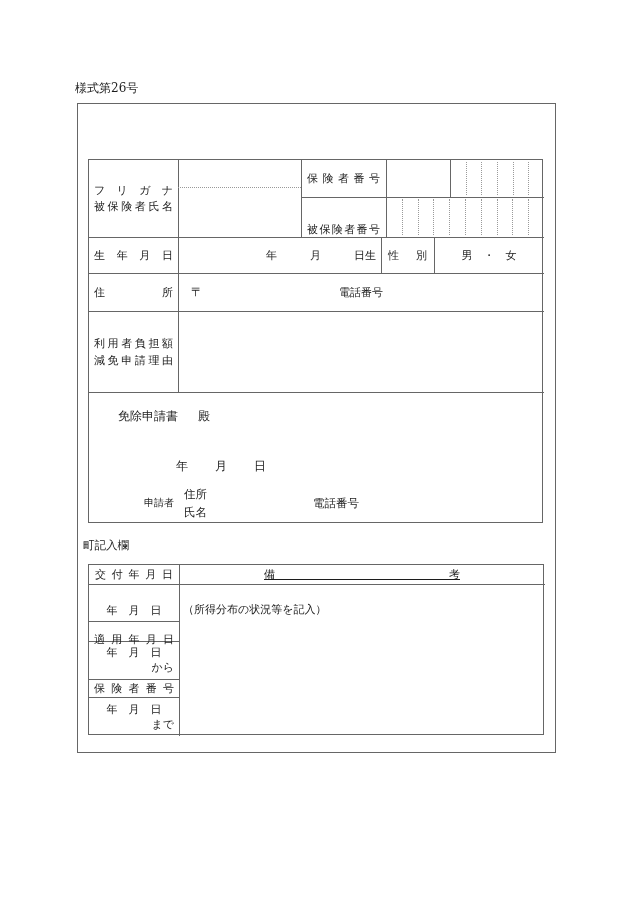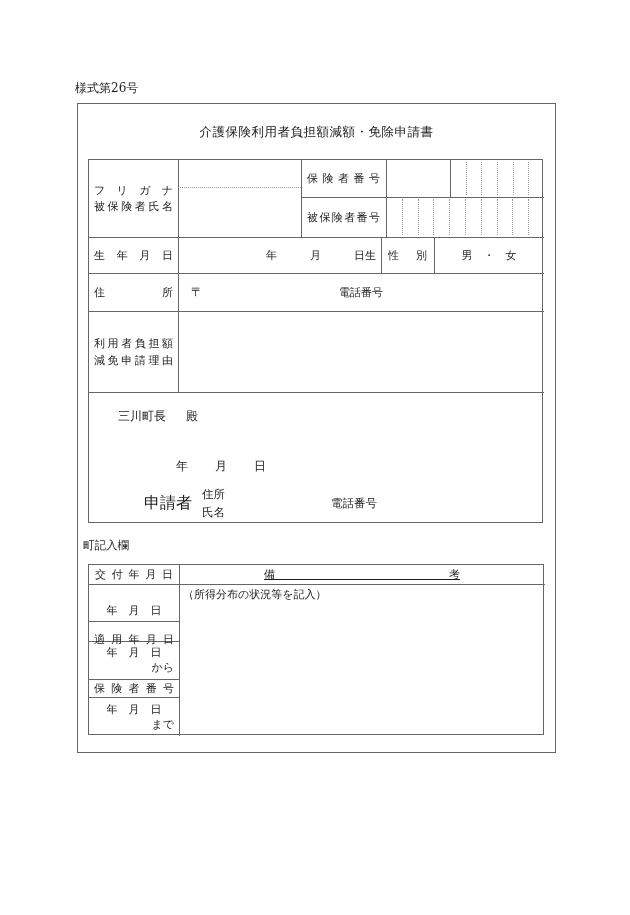--- a/index.html
+++ b/index.html
@@ -21,21 +21,20 @@
 </style>
 </head>
 <body>
 
 <div class="page">
 
   <div class="abs t12" style="left:75px;top:80px;line-height:16px;">様式第26号</div>
 
   <div class="box" style="left:77px;top:103px;width:479px;height:650px;"></div>
 
-  <div class="abs" style="left:77px;top:124px;width:479px;text-align:center;font-size:12.5px;line-height:16px;letter-spacing:0.5px;">介護保険利用者負担額減額・免除申請書</div>
 
   <div class="box" style="left:88px;top:159px;width:455px;height:364px;">
 
     <div class="vl" style="left:89px;top:0;height:232px;"></div>
     <div class="vl" style="left:212px;top:0;height:77px;"></div>
     <div class="vl" style="left:297px;top:0;height:77px;"></div>
     <div class="vl" style="left:361px;top:0;height:37px;"></div>
     <div class="vl" style="left:292px;top:77px;height:36px;"></div>
     <div class="vl" style="left:345px;top:77px;height:36px;"></div>
     <div class="hl" style="left:212px;top:37px;width:243px;"></div>
@@ -57,21 +56,21 @@
     </div>
     <div class="cell" style="left:297px;top:0;width:64px;height:37px;"></div>
     <div class="cell" style="left:361px;top:0;width:94px;height:37px;">
         <div class="vdot" style="left: 16.6667%;"></div>
         <div class="vdot" style="left: 33.3333%;"></div>
         <div class="vdot" style="left: 50%;"></div>
         <div class="vdot" style="left: 66.6667%;"></div>
         <div class="vdot" style="left: 83.3333%;"></div>
       </div>
 
-    <div class="cell" style="left:212px;top:37px;width:85px;height:40px;">
+    <div class="cell" style="left:212px;top:37px;width:85px;height:40px;align-items:flex-end;">
       <span class="just" style="padding:0 6px;">被保険者番号</span>
     </div>
     <div class="cell" style="left:297px;top:37px;width:158px;height:40px;">
         <div class="vdot" style="left: 10%;"></div>
         <div class="vdot" style="left: 20%;"></div>
         <div class="vdot" style="left: 30%;"></div>
         <div class="vdot" style="left: 40%;"></div>
         <div class="vdot" style="left: 50%;"></div>
         <div class="vdot" style="left: 60%;"></div>
         <div class="vdot" style="left: 70%;"></div>
@@ -101,25 +100,25 @@
     </div>
 
     <div class="cell col" style="left:0;top:151px;width:89px;height:81px;line-height:17px;">
       <span class="just" style="padding:0 5px;">利用者負担額</span>
       <span class="just" style="padding:0 5px;">減免申請理由</span>
     </div>
     <div class="cell" style="left:89px;top:151px;width:366px;height:81px;"></div>
 
     <div class="abs" style="left:0;top:232px;width:455px;height:132px;">
       <div class="abs t12 nowrap" style="left:29px;top:16px;line-height:16px;">
-        <span>三川町長</span><span style="margin-left:20px;">殿</span>
+        <span>免除申請書</span><span style="margin-left:20px;">殿</span>
       </div>
       <div class="abs t12 nowrap" style="left:87px;top:66px;line-height:16px;letter-spacing:1px;">年　　月　　日</div>
       <div class="abs" style="left:55px;top:93px;display:flex;align-items:center;">
-        <span style="font-size:16px;">申請者</span>
+        <span style="font-size:10px;">申請者</span>
         <span style="margin-left:10px;display:inline-block;line-height:18px;font-size:11.5px;">
           <span style="display:block;">住所</span>
           <span style="display:block;">氏名</span>
         </span>
         <span style="margin-left:106px;font-size:11.5px;">電話番号</span>
       </div>
     </div>
   </div>
 
   <div class="abs" style="left:83px;top:538px;font-size:11.5px;line-height:15px;">町記入欄</div>
@@ -154,17 +153,17 @@
 
     <div class="cell" style="left:0;top:114px;width:90px;height:18px;">
       <span class="just" style="padding:0 5px;">保険者番号</span>
     </div>
     <div class="cell col" style="left:0;top:132px;width:90px;height:39px;line-height:15px;">
       <span class="ctr nowrap">年　月　日</span>
       <span class="rt" style="padding-right:10px;">まで</span>
     </div>
 
     <div class="abs" style="left:90px;top:19px;width:366px;height:152px;">
-      <span class="abs nowrap" style="left:4px;top:4px;font-size:11px;line-height:14px;text-align:center;">（所得分布の状況等を記入）</span>
+      <span class="abs nowrap" style="left:4px;top:19px;font-size:11px;line-height:14px;text-align:center;">（所得分布の状況等を記入）</span>
     </div>
   </div>
 
 </div>
 
 </body></html>

